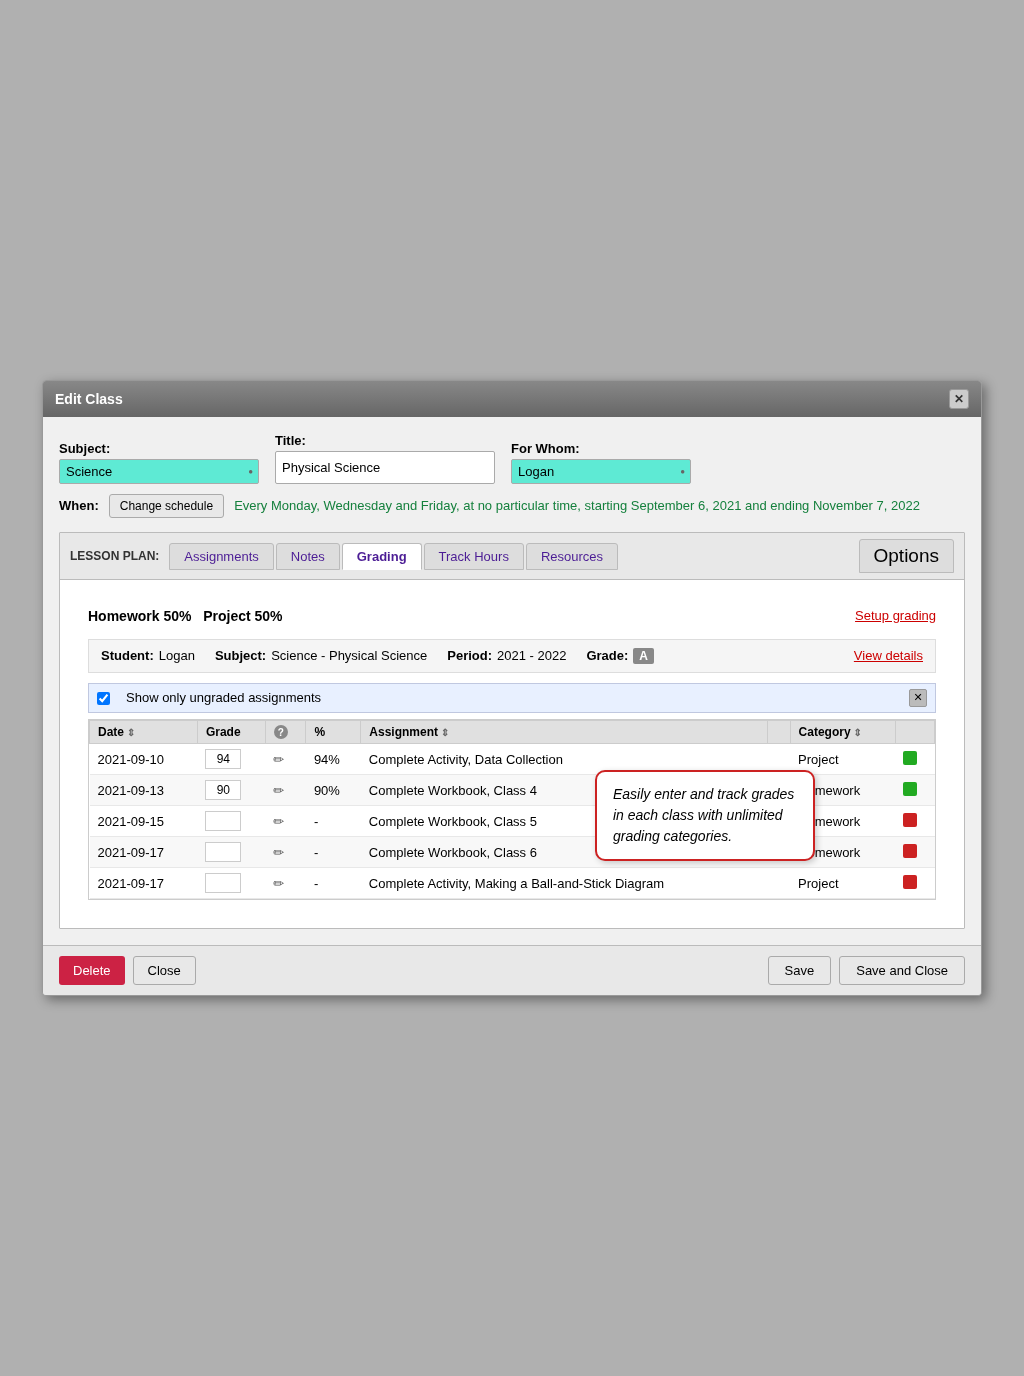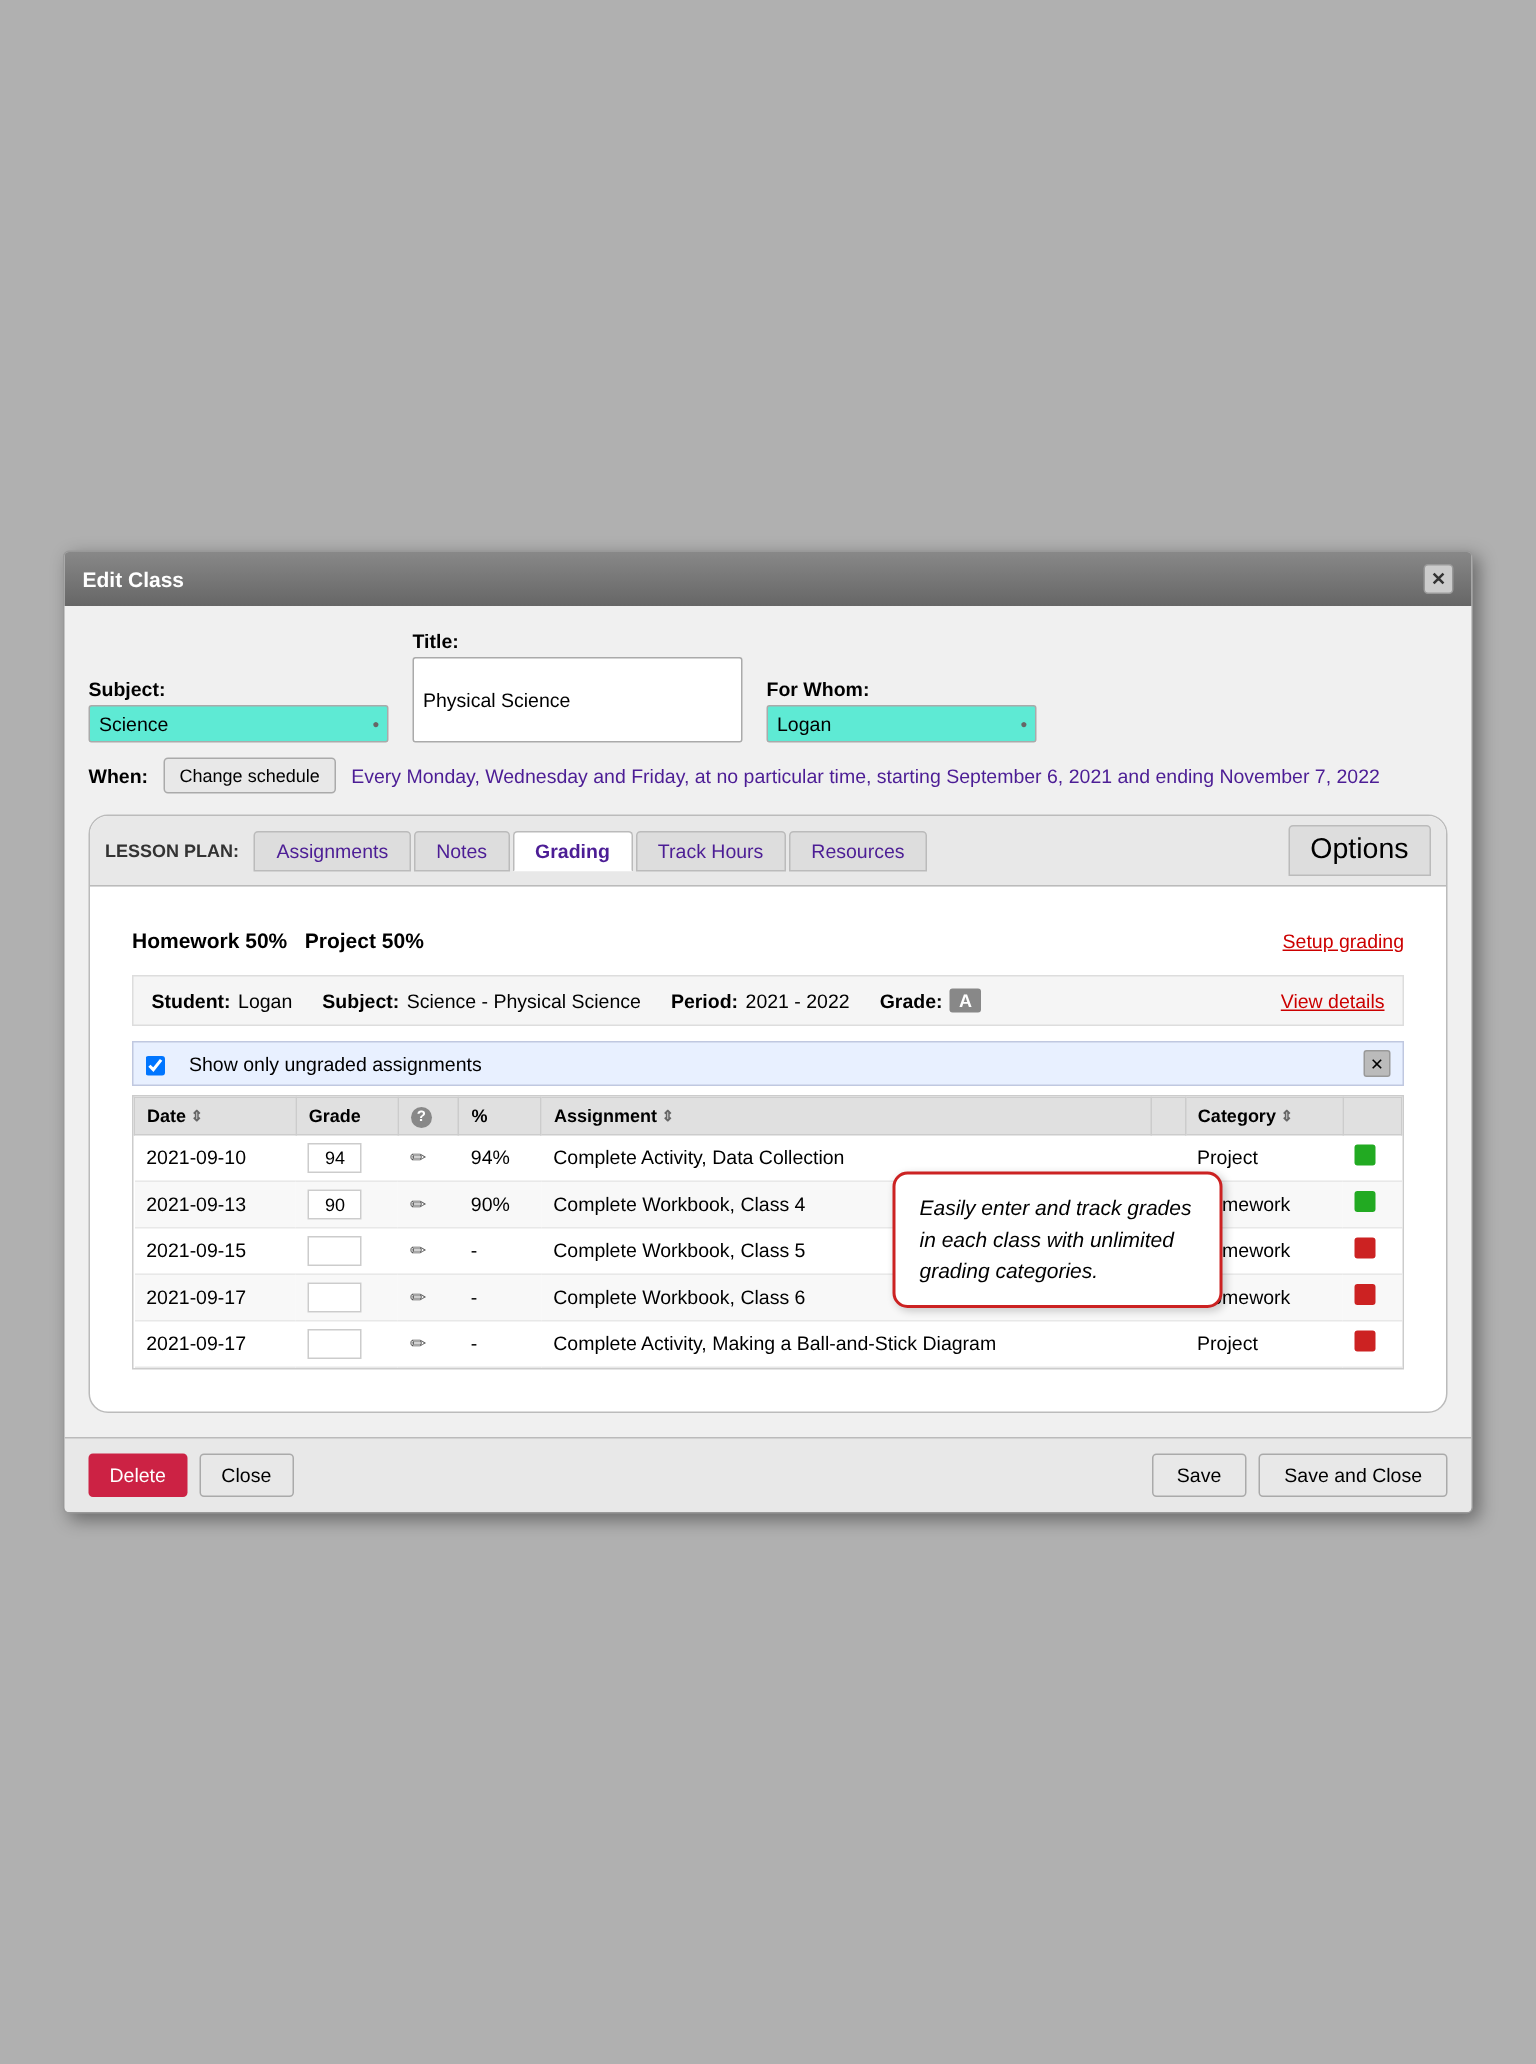--- a/index.html
+++ b/index.html
@@ -68,21 +68,21 @@
     }
 
     .form-label {
       font-weight: bold;
       font-size: 13px;
     }
 
     .form-input {
       border: 1px solid #aaa;
       background: white;
-      padding: 20px 6px;
+      padding: 8px 6px;
       font-size: 13px;
       border-radius: 2px;
     }
 
     .form-select-wrapper {
       position: relative;
       display: inline-block;
     }
 
     .form-select-wrapper select {
@@ -127,27 +127,27 @@
       padding: 4px 10px;
       border: 1px solid #aaa;
       background: #e8e8e8;
       border-radius: 3px;
       cursor: pointer;
       font-size: 12px;
     }
 
     .when-text {
       font-size: 13px;
-      color: #4c1d95;
+      color: #15803d;
     }
 
     .lesson-plan-section {
       border: 1px solid #bbb;
       background: white;
-      border-radius: 13px;
+      border-radius: 1px;
       overflow: hidden;
     }
 
     .tabs-header {
       display: flex;
       align-items: center;
       background: #e8e8e8;
       border-bottom: 1px solid #bbb;
       padding: 6px 10px;
       gap: 2px;

